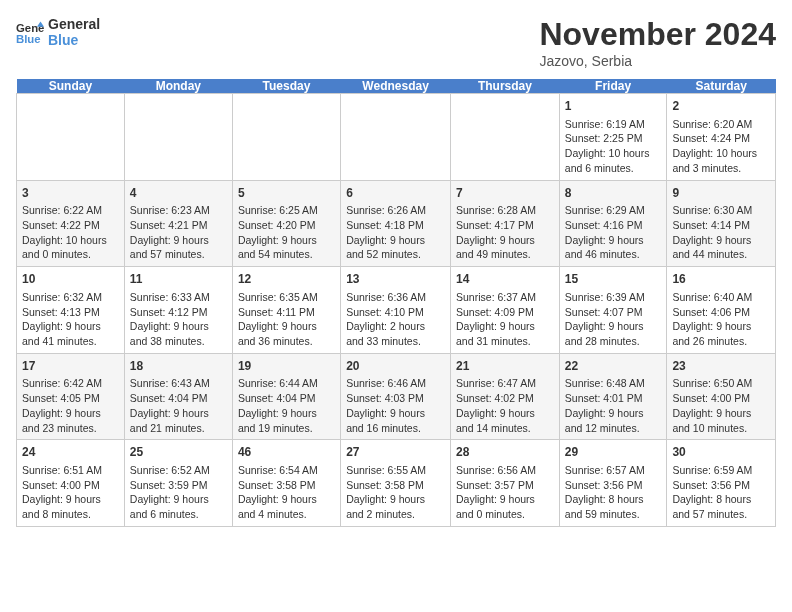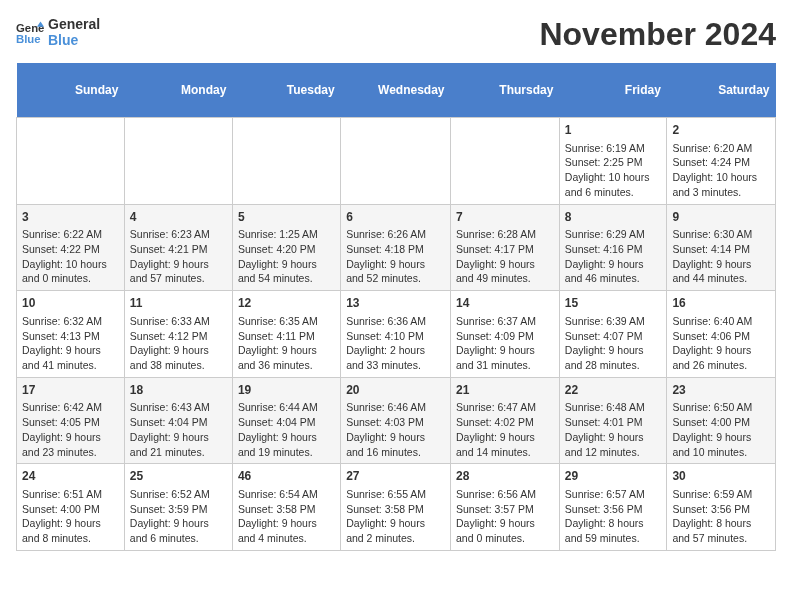--- a/index.html
+++ b/index.html
@@ -36,22 +36,22 @@
       color: #555;
     }
     table {
       width: 100%;
       border-collapse: collapse;
       font-size: 11px;
     }
     thead tr th {
       background-color: #4a7fcb;
       color: #fff;
-      padding: 20px 6px;
-      text-align: right;
+      padding: 0 6px;
+      text-align: center;
       font-size: 12px;
       font-weight: bold;
     }
     tbody tr td {
       border: 1px solid #ccc;
       vertical-align: top;
       padding: 4px 5px;
       width: 113px;
       height: 80px;
       color: #333;
@@ -81,20 +81,21 @@
       <text x="0" y="29" font-size="13" font-weight="bold" fill="#4a90d9">Blue</text>
       <polygon points="28,4 32,10 24,10" fill="#4a90d9"></polygon>
     </svg>
     <div>
       <div style="font-size:14px;font-weight:bold;color:#333;">General</div>
       <div style="font-size:14px;font-weight:bold;color:#4a90d9;">Blue</div>
     </div>
   </div>
   <div class="title-block">
     <div class="month-title">November 2024</div>
+    <div class="location">Jazovo, Serbia</div>
   </div>
 </div>
 
 <table>
   <thead>
     <tr>
     <th>Sunday</th>
         <th>Monday</th>
         <th>Tuesday</th>
         <th>Wednesday</th>
@@ -131,21 +132,21 @@
           <div>Daylight: 10 hours and 0 minutes.</div>
         </td>
         <td>
           <div class="day-number">4</div>
           <div>Sunrise: 6:23 AM</div>
           <div>Sunset: 4:21 PM</div>
           <div>Daylight: 9 hours and 57 minutes.</div>
         </td>
         <td>
           <div class="day-number">5</div>
-          <div>Sunrise: 1:25 AM</div>
+          <div>Sunrise: 6:25 AM</div>
           <div>Sunset: 4:20 PM</div>
           <div>Daylight: 9 hours and 54 minutes.</div>
         </td>
         <td>
           <div class="day-number">6</div>
           <div>Sunrise: 6:26 AM</div>
           <div>Sunset: 4:18 PM</div>
           <div>Daylight: 9 hours and 52 minutes.</div>
         </td>
         <td>

